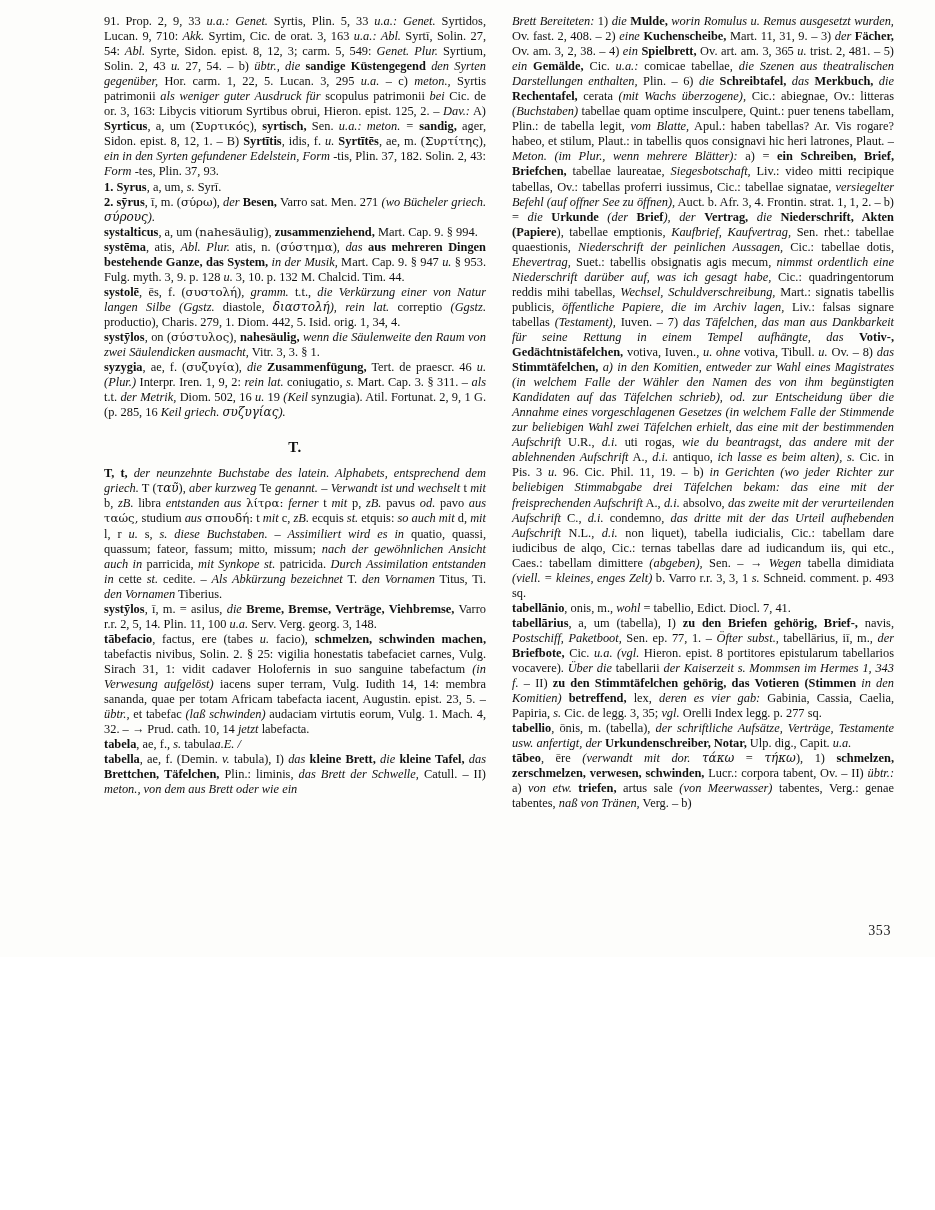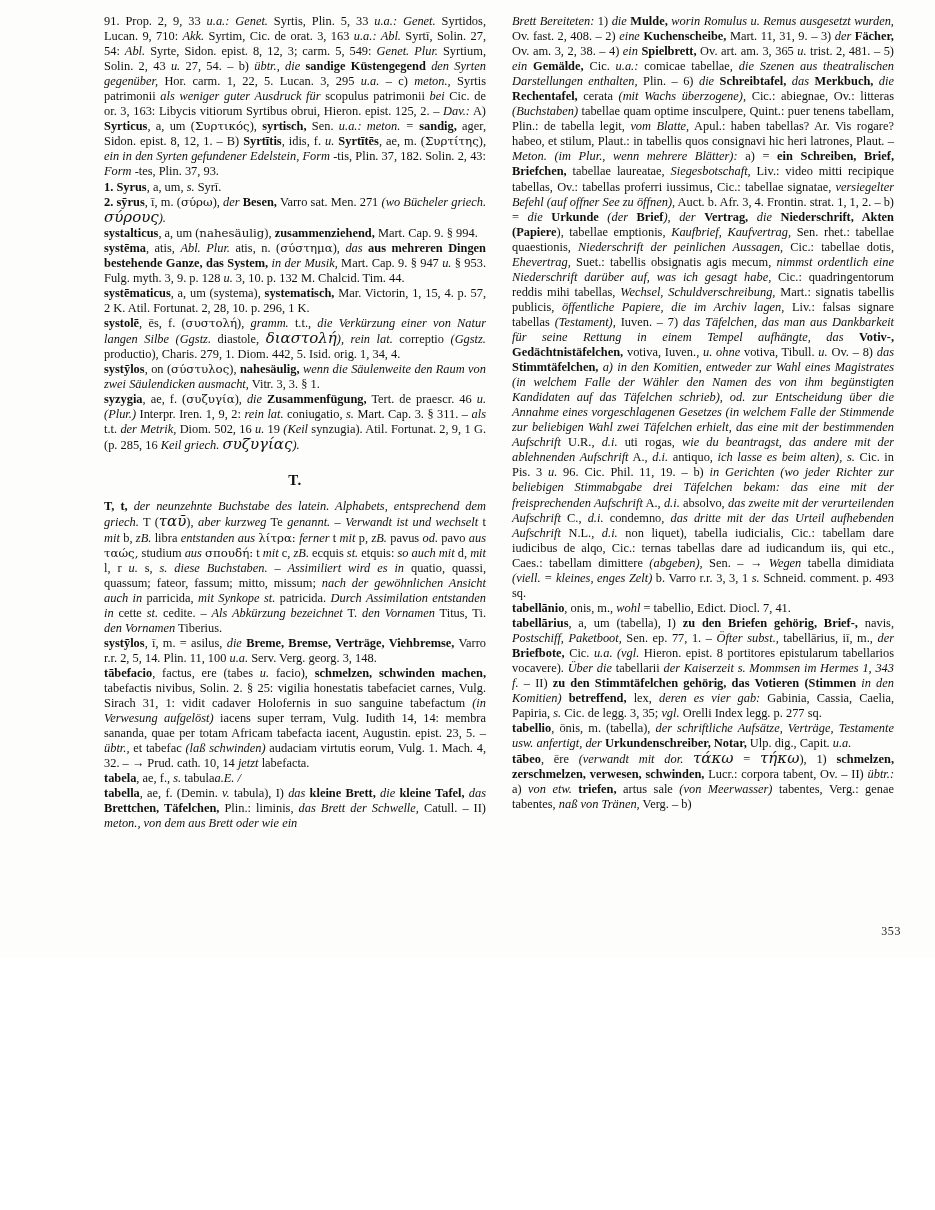--- a/index.html
+++ b/index.html
@@ -42,51 +42,50 @@
     text-indent: 0;
   }
   .entry {
     margin: 0;
   }
   
   i, .it { font-style: italic; }
   b, .bd { font-weight: bold; }
   .bi { font-weight: bold; }
   .gk { font-style: normal; font-family: "DejaVu Serif", serif; font-size: 11.8px; }
-  .gki { font-style: italic; font-family: "DejaVu Serif", serif; font-size: 15px; margin-top: 10px; }
+  .gki { font-style: italic; font-family: "DejaVu Serif", serif; font-size: 12px; margin-top: 10px; }
   .secthead {
     text-align: center;
     font-weight: bold;
     font-size: 15px;
     margin: 20px 0 11px 0;
     letter-spacing: 0.5px;
   }
   .pagenum {
     position: absolute;
-    right: 34px;
+    right: 44px;
     bottom: 18px;
-    font-size: 12px;
+    font-size: 14px;
     color: #222;
     letter-spacing: 0.6px;
   }
 </style>
 </head>
 <body>
 
 <div id="page">
 
   <div class="columns">
 
     <div class="col" id="col-left">
         <p class="entry">91. Prop. 2, 9, 33 <span class="it">u.a.: </span><span class="it">Genet.</span> Syrtis, Plin. 5, 33 <span class="it">u.a.: Genet.</span> Syrtidos, Lucan. 9, 710: <span class="it">Akk.</span> Syrtim, Cic. de orat. 3, 163 <span class="it">u.a.: Abl.</span> Syrtī, Solin. 27, 54: <span class="it">Abl.</span> Syrte, Sidon. epist. 8, 12, 3; carm. 5, 549: <span class="it">Genet. Plur.</span> Syrtium, Solin. 2, 43 <span class="it">u.</span> 27, 54. – b) <span class="it">übtr., die </span><span class="bi">sandige Küstengegend</span><span class="it"> den Syrten gegenüber,</span> Hor. carm. 1, 22, 5. Lucan. 3, 295 <span class="it">u.a.</span> – c) <span class="it">meton.,</span> Syrtis patrimonii <span class="it">als weniger guter Ausdruck für</span> scopulus patrimonii <span class="it">bei</span> Cic. de or. 3, 163: Libycis vitiorum Syrtibus obrui, Hieron. epist. 125, 2. – <span class="it">Dav.:</span> A) <span class="bd">Syrticus</span>, a, um (<span class="gk">Συρτικός</span>), <span class="bi">syrtisch,</span> Sen. <span class="it">u.a.: meton. = </span><span class="bi">sandig,</span> ager, Sidon. epist. 8, 12, 1. – B) <span class="bd">Syrtītis</span>, idis, f. <span class="it">u.</span> <span class="bd">Syrtītēs</span>, ae, m. (<span class="gk">Συρτίτης</span>), <span class="it">ein in den Syrten gefundener Edelstein, Form</span> -tis, Plin. 37, 182. Solin. 2, 43: <span class="it">Form</span> -tes, Plin. 37, 93.</p>
         <p class="entry"><span class="bd">1. Syrus</span>, a, um, <span class="it">s.</span> Syrī.</p>
         <p class="entry"><span class="bd">2. sȳrus</span>, ī, m. (<span class="gk">σύρω</span>), <span class="it">der </span><span class="bi">Besen,</span> Varro sat. Men. 271 <span class="it">(wo Bücheler griech.</span> <span class="gki">σύρους</span><span class="it">).</span></p>
         <p class="entry"><span class="bd">systalticus</span>, a, um (<span class="gk">nahesäulig</span>), <span class="bi">zusammenziehend,</span> Mart. Cap. 9. § 994.</p>
         <p class="entry"><span class="bd">systēma</span>, atis, <span class="it">Abl. Plur.</span> atis, n. (<span class="gk">σύστημα</span>), <span class="it">das </span><span class="bi">aus mehreren Dingen bestehende Ganze, das System,</span><span class="it"> in der Musik,</span> Mart. Cap. 9. § 947 <span class="it">u.</span> § 953. Fulg. myth. 3, 9. p. 128 <span class="it">u.</span> 3, 10. p. 132 M. Chalcid. Tim. 44.</p>
-        <p class="entry"><span class="bd">systēmaticus</span>, a, um (systema), <span class="bi">systematisch,</span> Mar. Victorin, 1, 15, 4. p. 57, 2 K. Atil. Fortunat. 2, 28, 10. p. 296, 1 K.</p>
         <p class="entry"><span class="bd">systolē</span>, ēs, f. (<span class="gk">συστολή</span>), <span class="it">gramm.</span> t.t., <span class="it">die Verkürzung einer von Natur langen Silbe (Ggstz.</span> diastole, <span class="gki">διαστολή</span><span class="it">), rein lat.</span> correptio <span class="it">(Ggstz.</span> productio), Charis. 279, 1. Diom. 442, 5. Isid. orig. 1, 34, 4.</p>
         <p class="entry"><span class="bd">systȳlos</span>, on (<span class="gk">σύστυλος</span>), <span class="bi">nahesäulig,</span><span class="it"> wenn die Säulenweite den Raum von zwei Säulendicken ausmacht,</span> Vitr. 3, 3. § 1.</p>
         <p class="entry"><span class="bd">syzygia</span>, ae, f. (<span class="gk">συζυγία</span>), <span class="it">die </span><span class="bi">Zusammenfügung,</span> Tert. de praescr. 46 <span class="it">u. (Plur.)</span> Interpr. Iren. 1, 9, 2: <span class="it">rein lat.</span> coniugatio, <span class="it">s.</span> Mart. Cap. 3. § 311. – <span class="it">als</span> t.t. <span class="it">der Metrik,</span> Diom. 502, 16 <span class="it">u.</span> 19 <span class="it">(Keil</span> synzugia). Atil. Fortunat. 2, 9, 1 G. (p. 285, 16 <span class="it">Keil griech.</span> <span class="gki">συζυγίας</span><span class="it">).</span></p>
         <div class="secthead">T.</div>
         <p class="entry"><span class="bd">T, t,</span><span class="it"> der neunzehnte Buchstabe des latein. Alphabets, entsprechend dem griech.</span> T (<span class="gki">ταῦ</span>), <span class="it">aber kurzweg</span> Te <span class="it">genannt. – Verwandt ist und wechselt</span> t <span class="it">mit</span> b, <span class="it">zB.</span> libra <span class="it">entstanden aus</span> <span class="gk">λίτρα:</span><span class="it"> ferner</span> t <span class="it">mit</span> p, <span class="it">zB.</span> pavus <span class="it">od.</span> pavo <span class="it">aus</span> <span class="gk">ταώς,</span> studium <span class="it">aus</span> <span class="gk">σπουδή:</span> t <span class="it">mit</span> c, <span class="it">zB.</span> ecquis <span class="it">st.</span> etquis: <span class="it">so auch mit</span> d, <span class="it">mit</span> l, r <span class="it">u.</span> s, <span class="it">s. diese Buchstaben. – Assimiliert wird es in</span> quatio, quassi, quassum; fateor, fassum; mitto, missum; <span class="it">nach der gewöhnlichen Ansicht auch in</span> parricida, <span class="it">mit Synkope st.</span> patricida. <span class="it">Durch Assimilation entstanden in</span> cette <span class="it">st.</span> cedite. – <span class="it">Als Abkürzung bezeichnet</span> T. <span class="it">den Vornamen</span> Titus, Ti. <span class="it">den Vornamen</span> Tiberius.</p>
         <p class="entry"><span class="bd">systȳlos</span>, ī, m. = asilus, <span class="it">die </span><span class="bi">Breme, Bremse, Verträge, Viehbremse,</span> Varro r.r. 2, 5, 14. Plin. 11, 100 <span class="it">u.a.</span> Serv. Verg. georg. 3, 148.</p>
         <p class="entry"><span class="bd">tābefacio</span>, factus, ere (tabes <span class="it">u.</span> facio), <span class="bi">schmelzen, schwinden machen,</span> tabefactis nivibus, Solin. 2. § 25: vigilia honestatis tabefaciet carnes, Vulg. Sirach 31, 1: vidit cadaver Holofernis in suo sanguine tabefactum <span class="it">(in Verwesung aufgelöst)</span> iacens super terram, Vulg. Iudith 14, 14: membra sananda, quae per totam Africam tabefacta iacent, Augustin. epist. 23, 5. – <span class="it">übtr.,</span> et tabefac <span class="it">(laß schwinden)</span> audaciam virtutis eorum, Vulg. 1. Mach. 4, 32. – → Prud. cath. 10, 14 <span class="it">jetzt</span> labefacta.</p>
         <p class="entry"><span class="bd">tabela</span>, ae, f., <span class="it">s.</span> tabula<span class="it">a.E. /</span></p>
         <p class="entry"><span class="bd">tabella</span>, ae, f. (Demin. <span class="it">v.</span> tabula), I) <span class="it">das </span><span class="bi">kleine Brett,</span><span class="it"> die </span><span class="bi">kleine Tafel,</span><span class="it"> das </span><span class="bi">Brettchen, Täfelchen,</span> Plin.: liminis, <span class="it">das Brett der Schwelle,</span> Catull. – II) <span class="it">meton., von dem aus Brett oder wie ein</span></p>
       </div>

